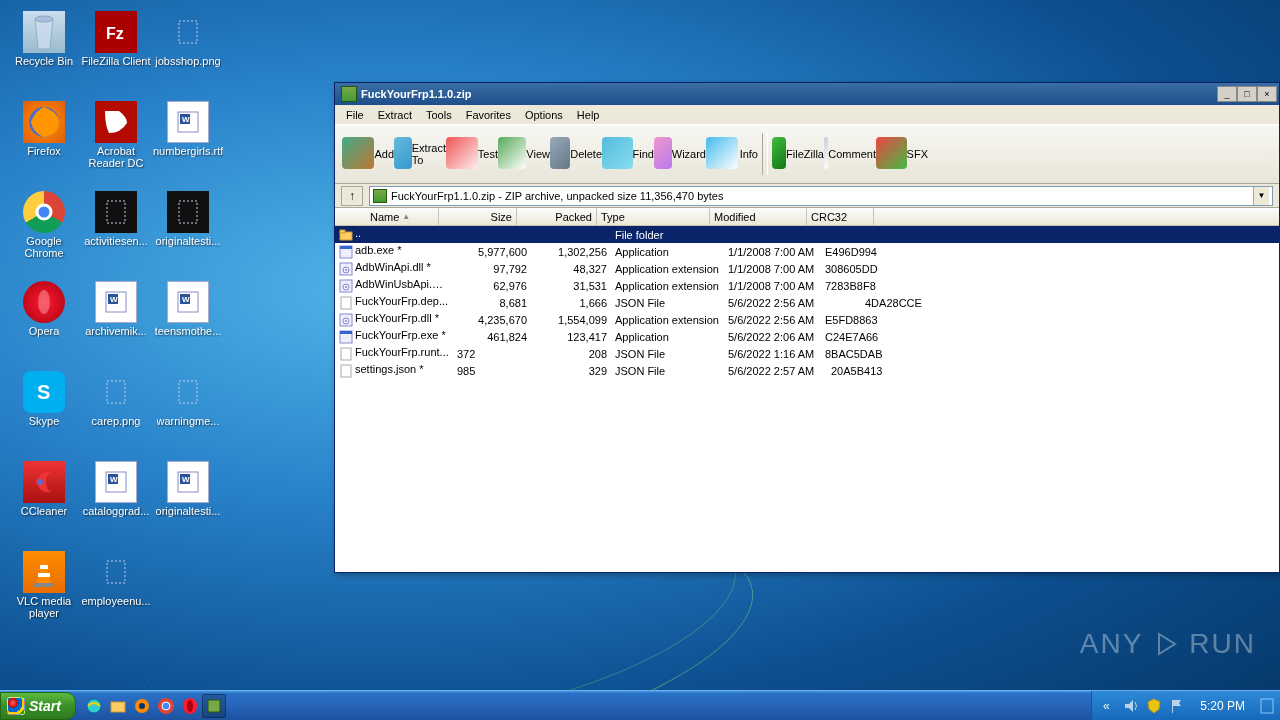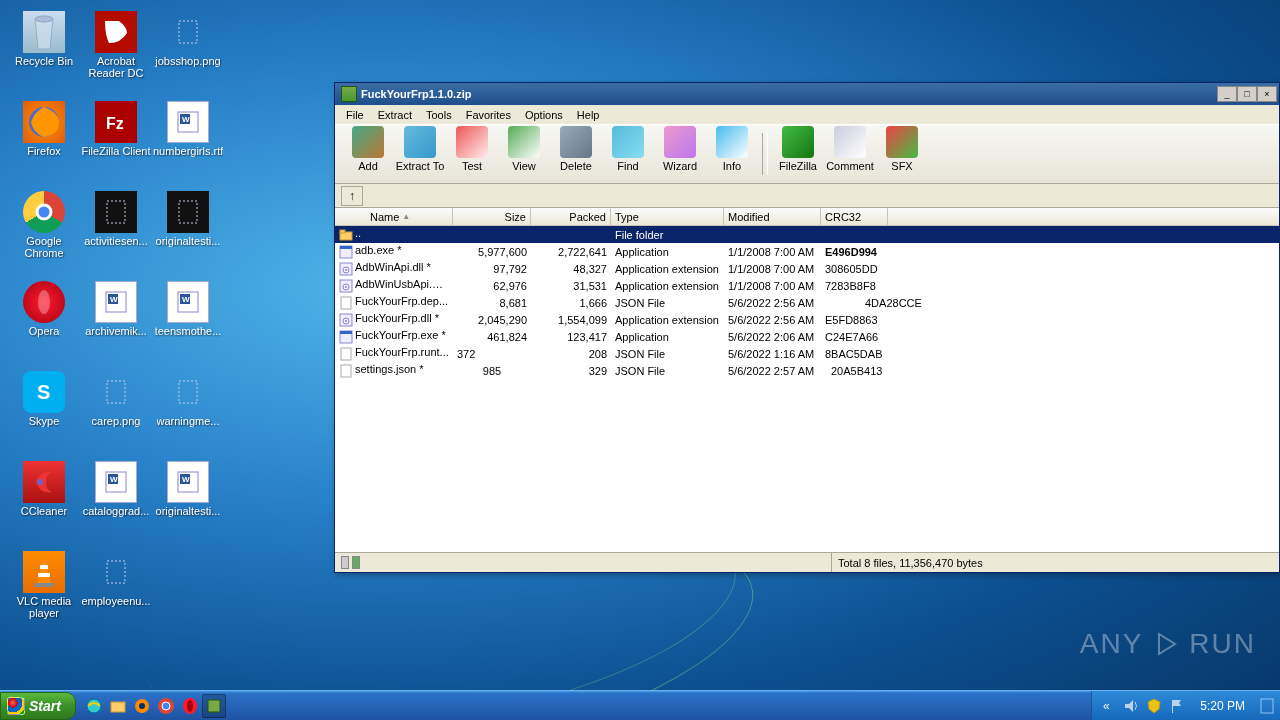--- a/index.html
+++ b/index.html
@@ -20,21 +20,21 @@
 
 .winrar { position:absolute; left:334px; top:82px; width:946px; height:491px; background:#ece9d8; border:1px solid #0a246a; display:flex; flex-direction:column; box-shadow:2px 2px 6px rgba(0,0,0,.3);}
 .titlebar { height:22px; background:linear-gradient(#3b6ea5,#1e4e8a); display:flex; align-items:center; padding:0 2px; color:#fff; font-size:11px;}
 .titlebar-icon { width:16px; height:16px; margin:0 4px; background:linear-gradient(#7a4,#493); border:1px solid #251;}
 .title-text { flex:1; font-weight:bold; }
 .winbtns { display:flex; gap:0;}
 .winbtn { width:20px; height:16px; background:#d4d0c8; border:1px solid #888; font-size:9px; display:flex; align-items:center; justify-content:center; cursor:pointer; color:#000;}
 .menubar { height:19px; background:#ece9d8; display:flex; align-items:center; padding:0 4px; font-size:11px; color:#000;}
 .menu-item { padding:2px 7px; cursor:default;}
 .toolbar { height:60px; background:linear-gradient(#f7f7f3,#e8e5d8); border-top:1px solid #fff; border-bottom:1px solid #aca899; display:flex; align-items:center; padding:0 7px; gap:0;}
-.tool-btn { width:52px; height:56px; display:flex; flex-direction:column; align-items:center; justify-content:flex-start; font-size:11px; color:#000; cursor:pointer;}
+.tool-btn { width:52px; height:56px; display:flex; flex-direction:row; align-items:center; justify-content:space-between; font-size:11px; color:#000; cursor:pointer;}
 .tool-icon { width:32px; height:32px; margin-bottom:2px; border-radius:4px;}
 .tool-sep { width:6px; height:42px; border-left:1px solid #aca899; border-right:1px solid #fff; margin:0 4px;}
 .navbar { height:24px; background:#ece9d8; border-bottom:1px solid #aca899; display:flex; align-items:center; padding:0 6px; gap:6px;}
 .up-btn { width:22px; height:20px; background:#ece9d8; border:1px solid #aca899; display:flex; align-items:center; justify-content:center; font-size:12px; cursor:pointer;}
 .addrbar { flex:1; height:20px; background:#fff; border:1px solid #7f9db9; display:flex; align-items:center; padding:0 3px; font-size:11px;}
 .addrbar-icon{width:14px;height:14px;margin-right:4px;background:linear-gradient(#7a4,#493);border:1px solid #251;}
 .dd-btn { width:16px; height:18px; background:#ece9d8; border-left:1px solid #aca899; display:flex; align-items:center; justify-content:center; font-size:8px; cursor:pointer;}
 .filelist { flex:1; background:#fff; overflow:hidden; position:relative;}
 .fl-header { height:18px; background:linear-gradient(#fcfcfe,#ebe8d7); border-bottom:1px solid #c9c5b3; display:flex; font-size:11px;}
 .fl-col { border-right:1px solid #c9c5b3; padding:2px 4px; display:flex; align-items:center; overflow:hidden; white-space:nowrap;}
@@ -130,35 +130,35 @@
               <rect x="13" y="12" width="8" height="4" fill="#fff"></rect>
               <rect x="11" y="20" width="12" height="4" fill="#fff"></rect>
               <rect x="7" y="30" width="20" height="4" fill="#888"></rect>
             </svg>
           </div>
           <div class="icon-label">VLC media player</div>
         </div>
       </div>
       <div class="icon-col">
         <div class="icon-wrap">
-          <div class="icon-box" style="background: rgb(179, 11, 0);">
-            <svg width="34" height="34">
-              <path d="M6 6 L20 6 Q28 12 28 18 Q22 28 10 28 Q6 20 6 6" fill="#fff"></path>
-            </svg>
-          </div>
-          <div class="icon-label">Acrobat Reader DC</div>
-        </div>
-        <div class="icon-wrap">
           <div class="icon-box" style="background: rgb(170, 0, 0);">
             <svg width="34" height="34">
               <rect x="4" y="4" width="26" height="26" fill="#a00"></rect>
               <text x="7" y="24" fill="#fff" font-size="16" font-weight="bold">Fz</text>
             </svg>
           </div>
           <div class="icon-label">FileZilla Client</div>
+        </div>
+        <div class="icon-wrap">
+          <div class="icon-box" style="background: rgb(179, 11, 0);">
+            <svg width="34" height="34">
+              <path d="M6 6 L20 6 Q28 12 28 18 Q22 28 10 28 Q6 20 6 6" fill="#fff"></path>
+            </svg>
+          </div>
+          <div class="icon-label">Acrobat Reader DC</div>
         </div>
         <div class="icon-wrap">
           <div class="icon-box" style="background: rgb(17, 17, 17);">
             <svg width="34" height="34">
               <rect x="8" y="6" width="18" height="22" fill="none" stroke="#cce" stroke-dasharray="2"></rect>
             </svg>
           </div>
           <div class="icon-label">activitiesen...</div>
         </div>
         <div class="icon-wrap">
@@ -317,24 +317,29 @@
         <div class="tool-icon" style="background: linear-gradient(135deg, rgb(204, 204, 221), rgb(255, 255, 255));"></div>
         <div>Comment</div>
       </div>
       <div class="tool-btn">
         <div class="tool-icon" style="background: linear-gradient(135deg, rgb(238, 68, 68), rgb(68, 187, 68));"></div>
         <div>SFX</div>
       </div>
     </div>
   <div class="navbar">
     <div class="up-btn">↑</div>
+    <div class="addrbar">
+      <div class="addrbar-icon"></div>
+      <span style="flex:1">FuckYourFrp1.1.0.zip - ZIP archive, unpacked size 11,356,470 bytes</span>
+      <div class="dd-btn">▼</div>
+    </div>
   </div>
   <div class="filelist">
     <div class="fl-header" id="fl-header">
-        <div class="fl-col" style="width: 118px; justify-content: flex-start; padding-left: 35px;">Name<span class="sort-arrow">▲</span></div>
+        <div class="fl-col" style="width: 104px; justify-content: flex-start; padding-left: 35px;">Name<span class="sort-arrow">▲</span></div>
         <div class="fl-col" style="width: 78px; justify-content: flex-end;">Size</div>
         <div class="fl-col" style="width: 80px; justify-content: flex-end;">Packed</div>
         <div class="fl-col" style="width: 113px; justify-content: flex-start;">Type</div>
         <div class="fl-col" style="width: 97px; justify-content: flex-start;">Modified</div>
         <div class="fl-col" style="width: 67px; justify-content: flex-start;">CRC32</div>
       </div>
     <div id="fl-rows">
         <div class="fl-row selected">
           <div class="fl-cell" style="width: 118px; text-align: left;"><span class="fl-icon"><svg width="14" height="14">
                 <rect x="1" y="4" width="12" height="8" fill="#fc6" stroke="#c93"></rect>
@@ -345,24 +350,24 @@
           <div class="fl-cell" style="width: 113px; text-align: left;">File folder</div>
           <div class="fl-cell" style="width: 97px; text-align: left;"></div>
           <div class="fl-cell" style="width: 67px; text-align: left;"></div>
         </div>
         <div class="fl-row">
           <div class="fl-cell" style="width: 118px; text-align: left;"><span class="fl-icon"><svg width="14" height="14">
                 <rect x="1" y="1" width="12" height="12" fill="#eef" stroke="#88c"></rect>
                 <rect x="1" y="1" width="12" height="3" fill="#36c"></rect>
               </svg></span>adb.exe *</div>
           <div class="fl-cell" style="width: 78px; text-align: right;">5,977,600</div>
-          <div class="fl-cell" style="width: 80px; text-align: right;">2,722,641</div>
+          <div class="fl-cell" style="width: 80px; text-align: right;">1,302,256</div>
           <div class="fl-cell" style="width: 113px; text-align: left;">Application</div>
           <div class="fl-cell" style="width: 97px; text-align: left;">1/1/2008 7:00 AM</div>
-          <div class="fl-cell" style="width: 67px; text-align: left; font-weight: bold;">E496D994</div>
+          <div class="fl-cell" style="width: 67px; text-align: left;">E496D994</div>
         </div>
         <div class="fl-row">
           <div class="fl-cell" style="width: 118px; text-align: left;"><span class="fl-icon"><svg width="14" height="14">
                 <rect x="1" y="1" width="12" height="12" fill="#eef" stroke="#88c"></rect>
                 <circle cx="7" cy="8" r="3" fill="none" stroke="#88c"></circle>
                 <circle cx="7" cy="8" r="1" fill="#88c"></circle>
               </svg></span>AdbWinApi.dll *</div>
           <div class="fl-cell" style="width: 78px; text-align: right;">97,792</div>
           <div class="fl-cell" style="width: 80px; text-align: right;">48,327</div>
           <div class="fl-cell" style="width: 113px; text-align: left;">Application extension</div>
@@ -390,21 +395,21 @@
           <div class="fl-cell" style="width: 113px; text-align: left;">JSON File</div>
           <div class="fl-cell" style="width: 97px; text-align: left;">5/6/2022 2:56 AM</div>
           <div class="fl-cell" style="width: 67px; text-align: left; margin-left: 40px;">4DA28CCE</div>
         </div>
         <div class="fl-row">
           <div class="fl-cell" style="width: 118px; text-align: left;"><span class="fl-icon"><svg width="14" height="14">
                 <rect x="1" y="1" width="12" height="12" fill="#eef" stroke="#88c"></rect>
                 <circle cx="7" cy="8" r="3" fill="none" stroke="#88c"></circle>
                 <circle cx="7" cy="8" r="1" fill="#88c"></circle>
               </svg></span>FuckYourFrp.dll *</div>
-          <div class="fl-cell" style="width: 78px; text-align: right;">2,045,290</div>
+          <div class="fl-cell" style="width: 78px; text-align: right;">4,235,670</div>
           <div class="fl-cell" style="width: 80px; text-align: right;">1,554,099</div>
           <div class="fl-cell" style="width: 113px; text-align: left;">Application extension</div>
           <div class="fl-cell" style="width: 97px; text-align: left;">5/6/2022 2:56 AM</div>
           <div class="fl-cell" style="width: 67px; text-align: left;">E5FD8863</div>
         </div>
         <div class="fl-row">
           <div class="fl-cell" style="width: 118px; text-align: left;"><span class="fl-icon"><svg width="14" height="14">
                 <rect x="1" y="1" width="12" height="12" fill="#eef" stroke="#88c"></rect>
                 <rect x="1" y="1" width="12" height="3" fill="#36c"></rect>
               </svg></span>FuckYourFrp.exe *</div>
@@ -421,34 +426,27 @@
           <div class="fl-cell" style="width: 78px; ">372</div>
           <div class="fl-cell" style="width: 80px; text-align: right;">208</div>
           <div class="fl-cell" style="width: 113px; text-align: left;">JSON File</div>
           <div class="fl-cell" style="width: 97px; text-align: left;">5/6/2022 1:16 AM</div>
           <div class="fl-cell" style="width: 67px; text-align: left;">8BAC5DAB</div>
         </div>
         <div class="fl-row">
           <div class="fl-cell" style="width: 118px; text-align: left;"><span class="fl-icon"><svg width="14" height="14">
                 <rect x="2" y="1" width="10" height="12" fill="#fff" stroke="#aaa"></rect>
               </svg></span>settings.json *</div>
-          <div class="fl-cell" style="width: 78px; text-align: center;">985</div>
+          <div class="fl-cell" style="width: 78px; text-align: left;">985</div>
           <div class="fl-cell" style="width: 80px; text-align: right;">329</div>
           <div class="fl-cell" style="width: 113px; text-align: left;">JSON File</div>
           <div class="fl-cell" style="width: 97px; text-align: left;">5/6/2022 2:57 AM</div>
           <div class="fl-cell" style="width: 67px; text-align: left; margin-left: 6px;">20A5B413</div>
         </div>
       </div>
-  </div>
-  <div class="statusbar">
-    <div class="statusleft">
-      <div class="mini-bar"></div>
-      <div class="mini-bar" style="background:#6a6"></div>
-    </div>
-    <div class="statusright">Total 8 files, 11,356,470 bytes</div>
   </div>
 </div>
 
 <div class="watermark">
   <span>ANY</span>
   <svg width="30" height="30" viewBox="0 0 30 30">
       <polygon points="8,5 24,15 8,25" fill="none" stroke="#fff" stroke-width="2"></polygon>
     </svg>
   <span>RUN</span>
 </div>

